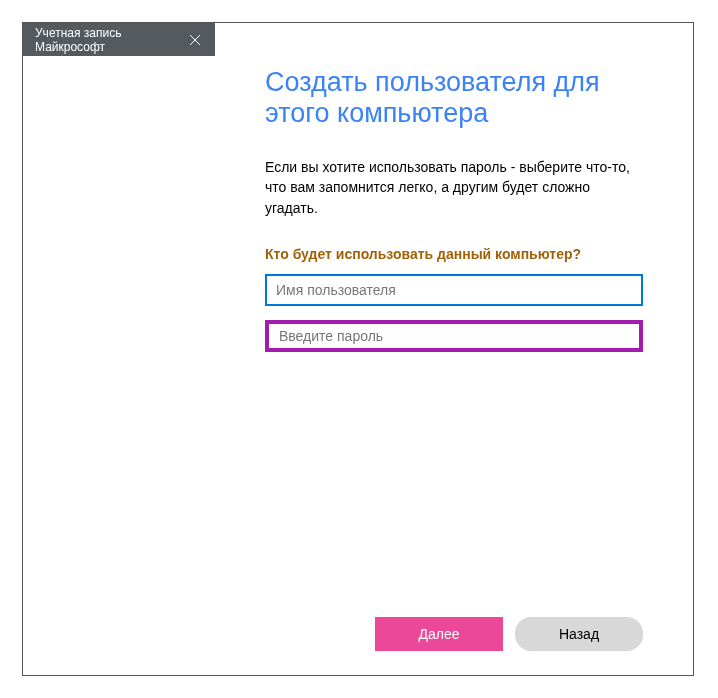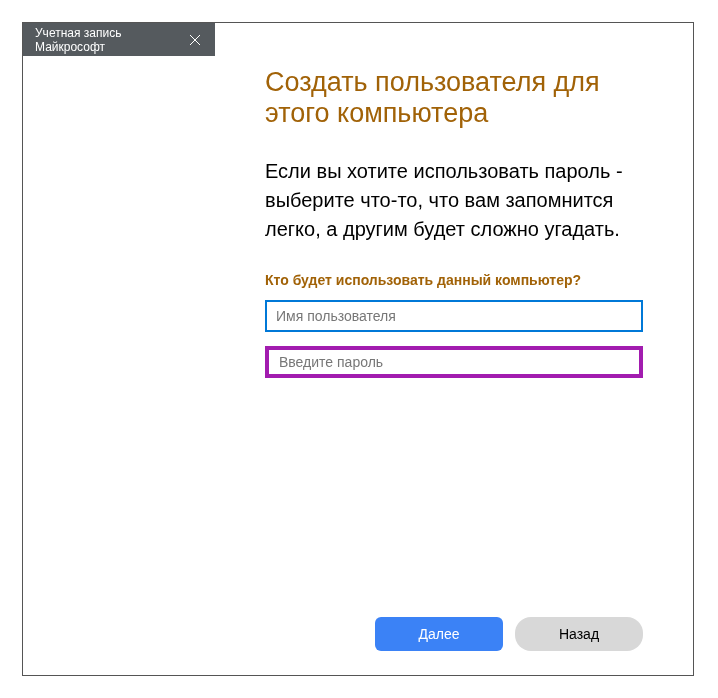--- a/index.html
+++ b/index.html
@@ -52,25 +52,25 @@
     }
     .content {
       flex: 1;
       padding: 44px 50px 24px 50px;
       display: flex;
       flex-direction: column;
     }
     .heading {
       font-size: 27px;
       font-weight: 350;
-      color: #a16207;
+      color: #3b82f6;
       margin-bottom: 28px;
     }
     .description {
-      font-size: 20px;
+      font-size: 14px;
       color: #000;
       line-height: 1.45;
       margin-bottom: 28px;
     }
     .section-label {
       font-size: 14px;
       font-weight: 600;
       color: #a16207;
       margin-bottom: 12px;
     }
@@ -105,23 +105,22 @@
       width: 128px;
       height: 34px;
       border: none;
       font-size: 14px;
       cursor: default;
       display: flex;
       align-items: center;
       justify-content: center;
     }
     .btn-primary {
-      background: #3b82f6;
+      background: #ec4899;
       color: #fff;
-      border-radius: 6px;
     }
     .btn-secondary {
       background: #d8d8d8;
       color: #000;
       border-radius: 16px;
     }
   </style>
 </head>
 <body>
 

